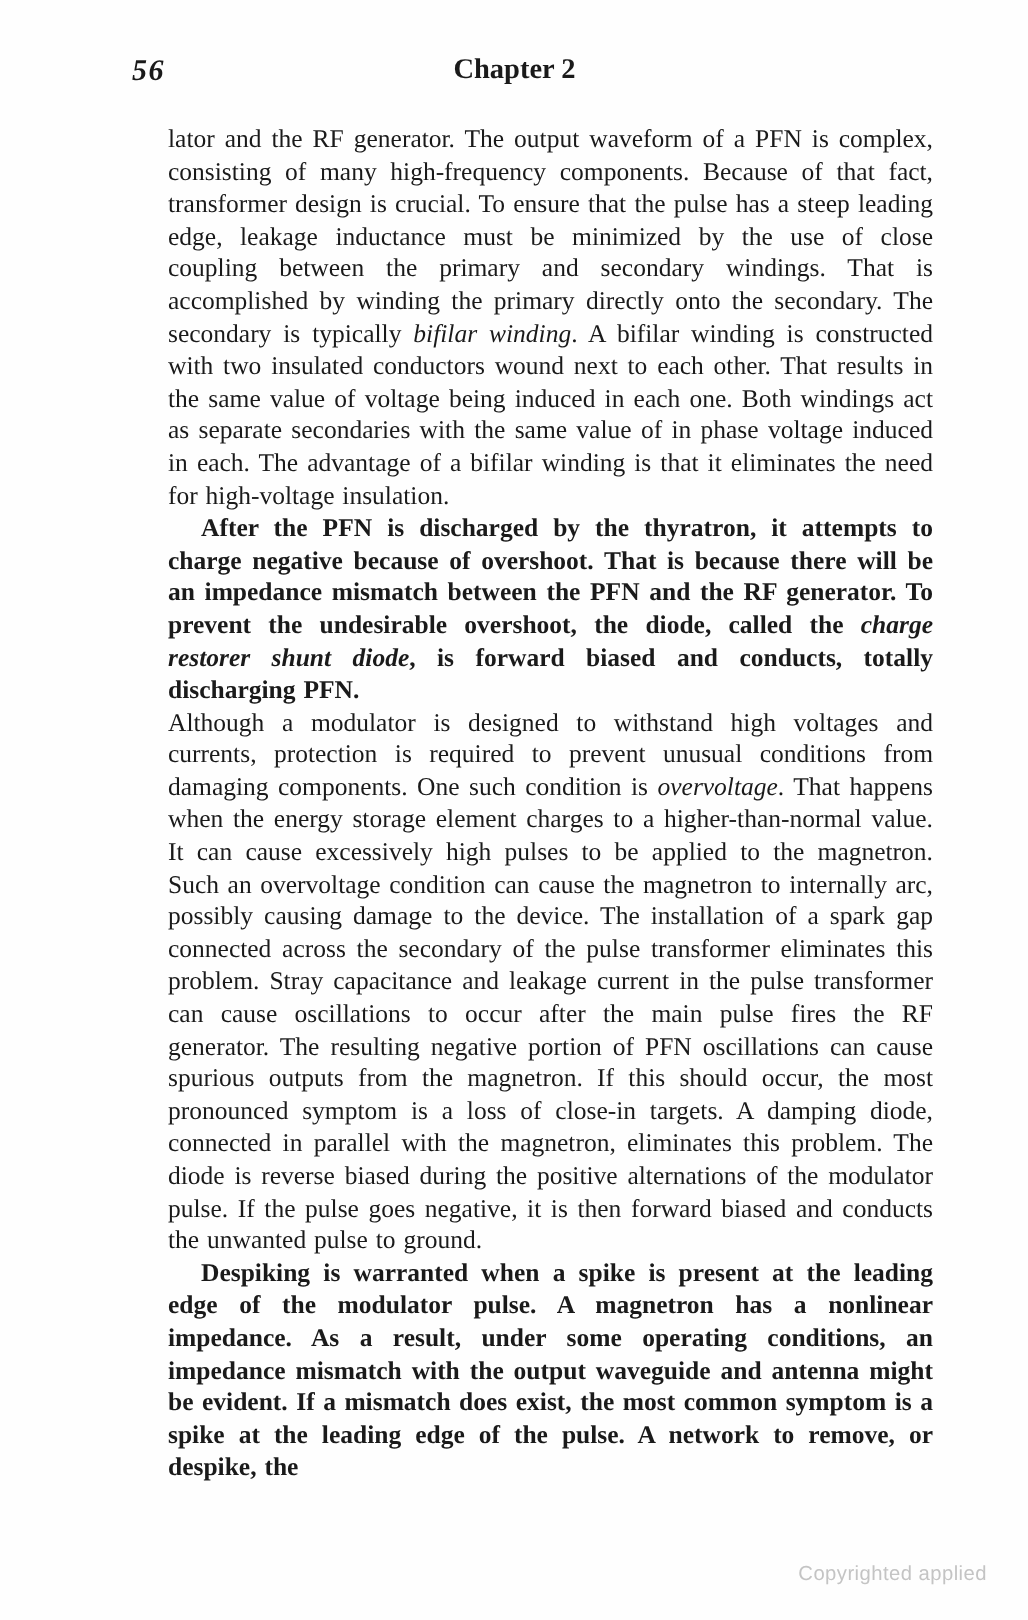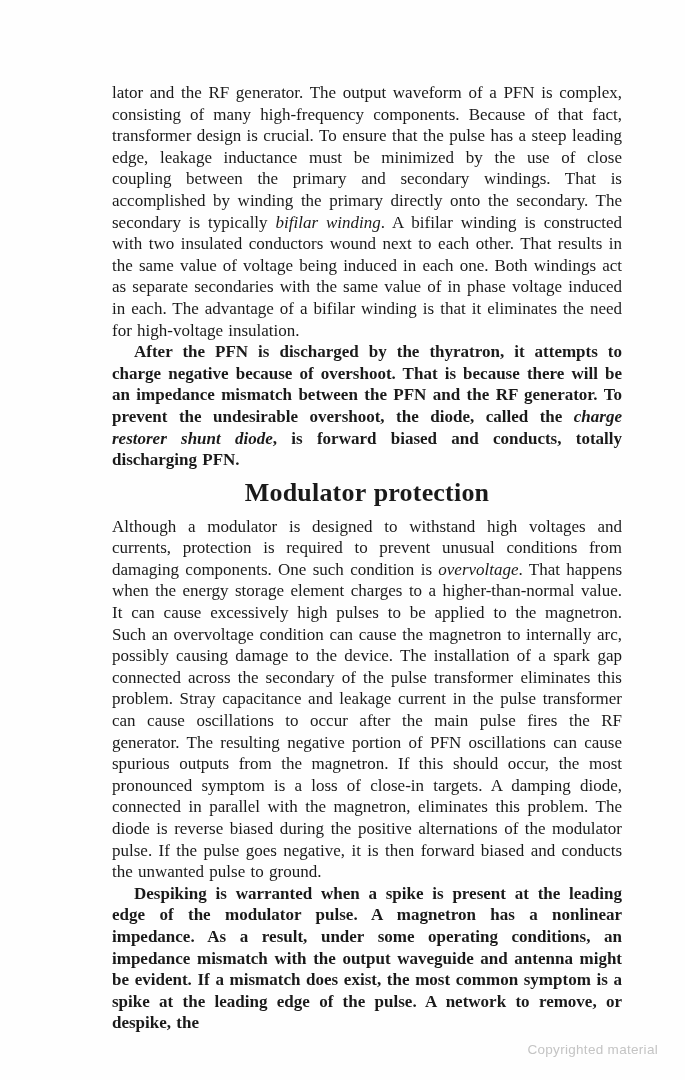--- a/index.html
+++ b/index.html
@@ -72,26 +72,29 @@
     font-size: 13.5px;
     color: #c4c4c4;
     letter-spacing: 0.3px;
   }
 </style>
 </head>
 <body>
 
 <div class="page">
 
+  <header class="page-header">
+    <span class="page-number">56</span>
+    <span class="chapter-title">Chapter 2</span>
+  </header>
 
   <main class="page-body">
     <p class="para">lator and the RF generator. The output waveform of a PFN is complex, consisting of many high-frequency components. Because of that fact, transformer design is crucial. To ensure that the pulse has a steep leading edge, leakage inductance must be minimized by the use of close coupling between the primary and secondary windings. That is accomplished by winding the primary directly onto the secondary. The secondary is typically <i>bifilar winding</i>. A bifilar winding is constructed with two insulated conductors wound next to each other. That results in the same value of voltage being induced in each one. Both windings act as separate secondaries with the same value of in phase voltage induced in each. The advantage of a bifilar winding is that it eliminates the need for high-voltage insulation.</p>
     <p class="para indent">After the PFN is discharged by the thyratron, it attempts to charge negative because of overshoot. That is because there will be an impedance mismatch between the PFN and the RF generator. To prevent the undesirable overshoot, the diode, called the <i>charge restorer shunt diode</i>, is forward biased and conducts, totally discharging PFN.</p>
-    <h2 class="section-heading">Modulator protection</h2>
     <p class="para">Although a modulator is designed to withstand high voltages and currents, protection is required to prevent unusual conditions from damaging components. One such condition is <i>overvoltage</i>. That happens when the energy storage element charges to a higher-than-normal value. It can cause excessively high pulses to be applied to the magnetron. Such an overvoltage condition can cause the magnetron to internally arc, possibly causing damage to the device. The installation of a spark gap connected across the secondary of the pulse transformer eliminates this problem. Stray capacitance and leakage current in the pulse transformer can cause oscillations to occur after the main pulse fires the RF generator. The resulting negative portion of PFN oscillations can cause spurious outputs from the magnetron. If this should occur, the most pronounced symptom is a loss of close-in targets. A damping diode, connected in parallel with the magnetron, eliminates this problem. The diode is reverse biased during the positive alternations of the modulator pulse. If the pulse goes negative, it is then forward biased and conducts the unwanted pulse to ground.</p>
     <p class="para indent">Despiking is warranted when a spike is present at the leading edge of the modulator pulse. A magnetron has a nonlinear impedance. As a result, under some operating conditions, an impedance mismatch with the output waveguide and antenna might be evident. If a mismatch does exist, the most common symptom is a spike at the leading edge of the pulse. A network to remove, or despike, the</p>
   </main>
 
   <footer class="page-footer">
-    <span class="copyright">Copyrighted material</span>
+    <span class="copyright">Copyrighted applied</span>
   </footer>
 
 </div>
 
 </body></html>

